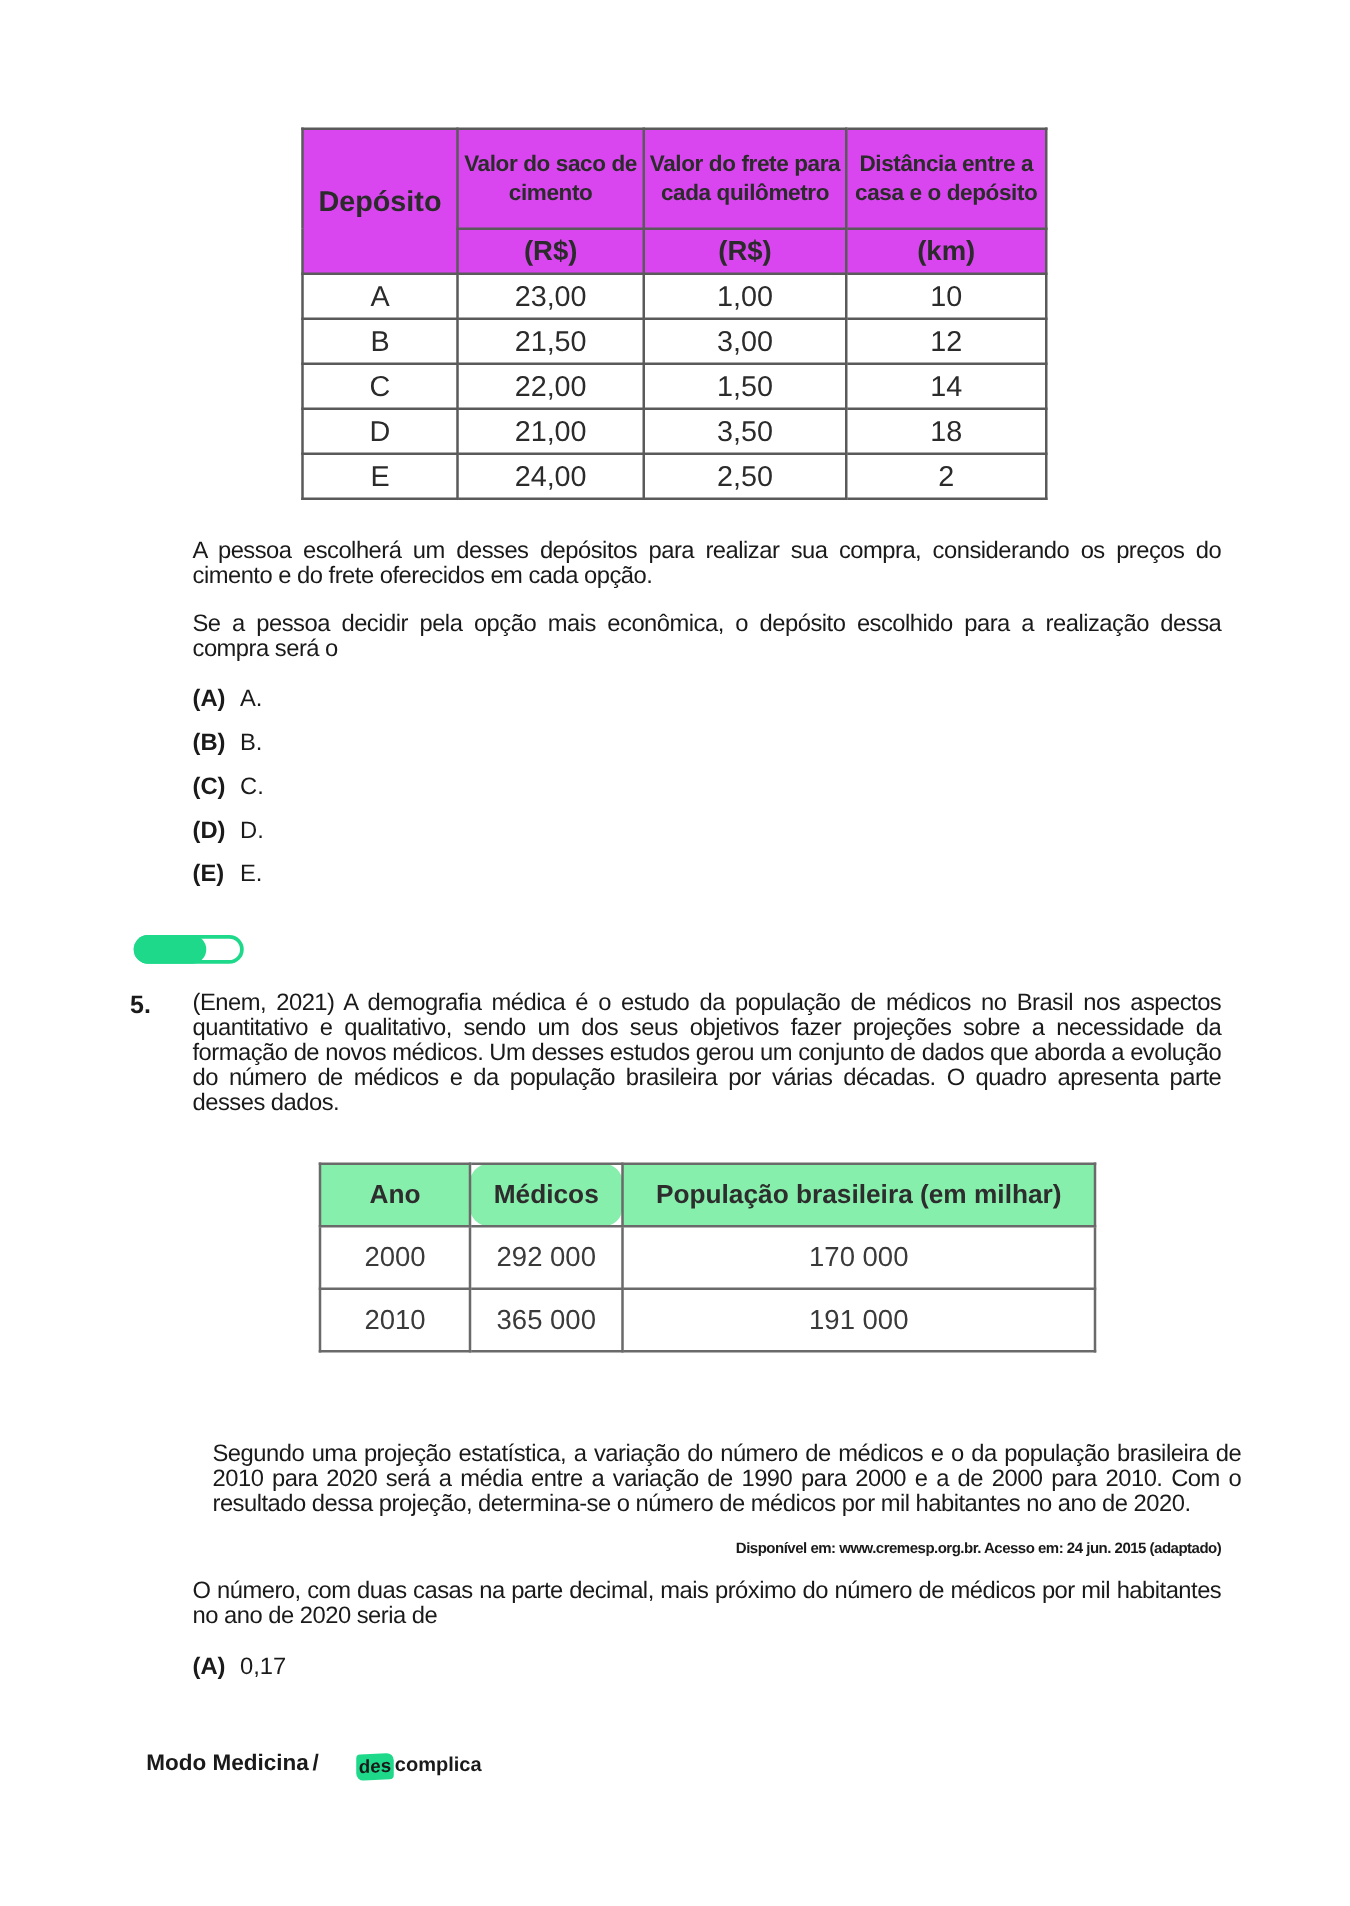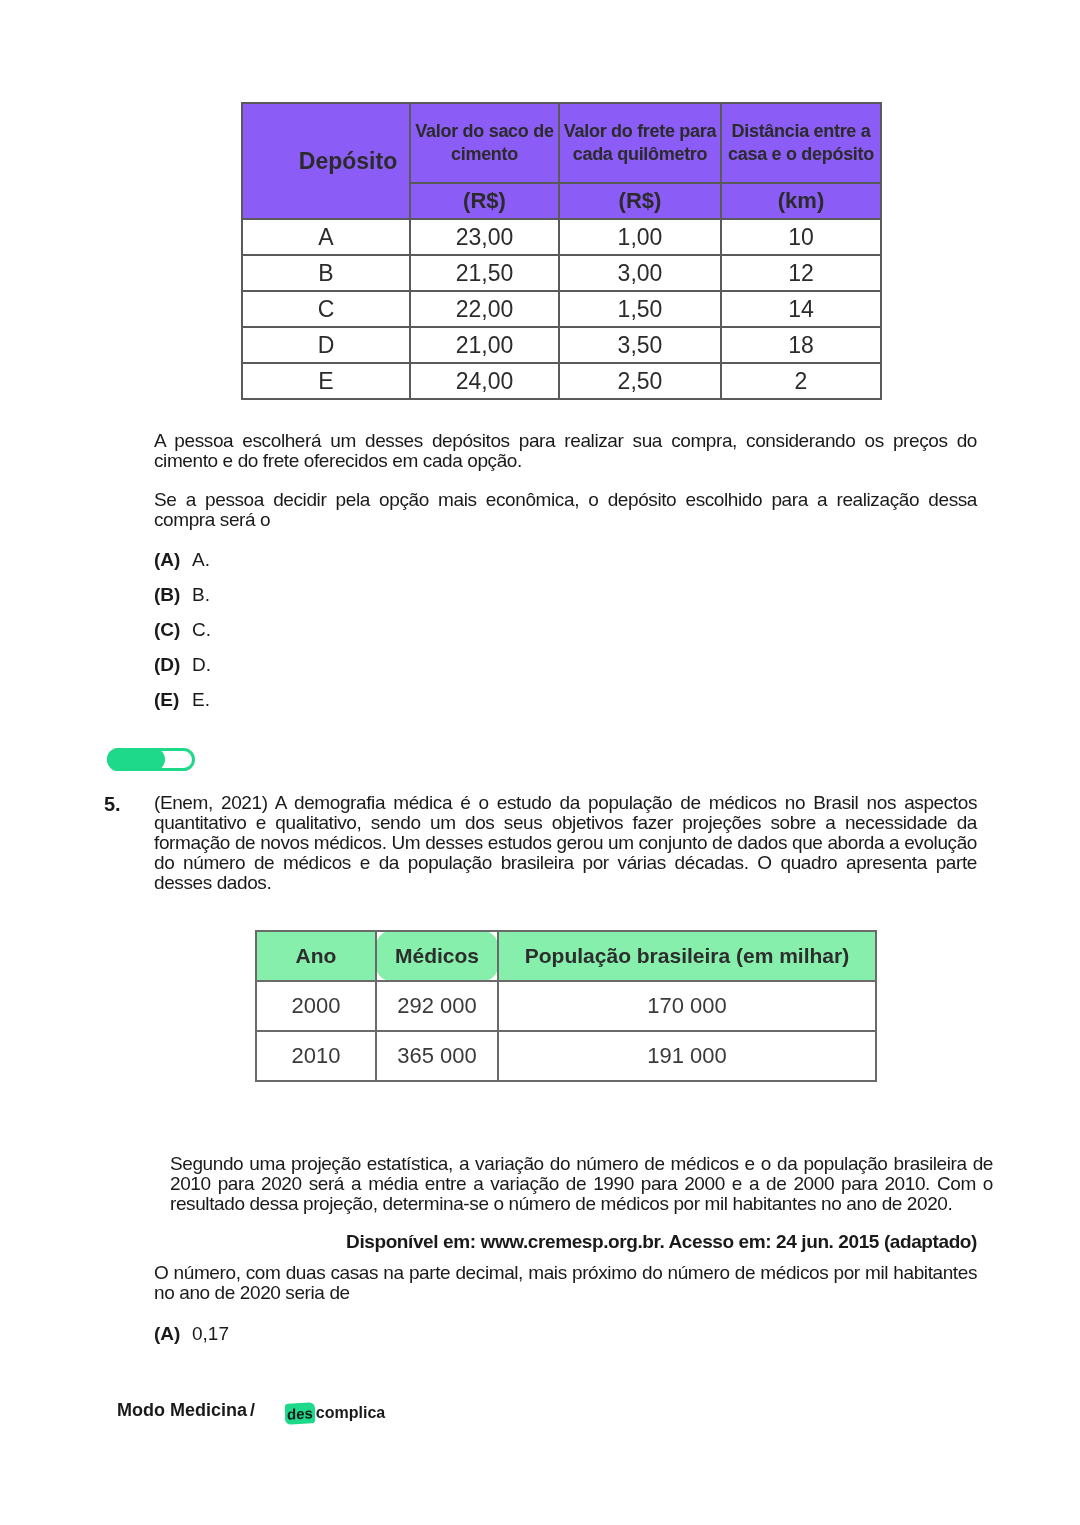--- a/index.html
+++ b/index.html
@@ -10,26 +10,26 @@
 
   
   .t1 {
     position: absolute; left: 241px; top: 102px;
     border-collapse: collapse; font-family: "Liberation Sans", sans-serif;
     color: #2b2b2b;
   }
   .t1 td, .t1 th {
     border: 2px solid #5a5a5a; text-align: center; padding: 0;
   }
-  .t1 th { background: #8b5cf6; font-weight: bold; }
+  .t1 th { background: #d946ef; font-weight: bold; }
   .t1 .h-dep { width: 122px; font-size: 23px; }
   .t1 .h-small { font-size: 18px; line-height: 23px; letter-spacing: -0.3px; }
   .t1 .h-unit { font-size: 22px; height: 34px; }
   .t1 td { font-size: 23px; height: 34px; }
-  .t1 .c1 { width: 122px; padding-left: 44px; } .t1 .c2 { width: 147px; } .t1 .c3 { width: 160px; } .t1 .c4 { width: 158px; }
+  .t1 .c1 { width: 122px; } .t1 .c2 { width: 147px; } .t1 .c3 { width: 160px; } .t1 .c4 { width: 158px; }
 
   
   .para {
     position: absolute; left: 154px; width: 823px;
     font-size: 19px; line-height: 20px; text-align: justify;
     letter-spacing: -0.4px; color: #1a1a1a;
   }
   .opt {
     position: absolute; left: 154px; font-size: 19px; line-height: 24px; color: #1a1a1a;
   }
@@ -53,21 +53,21 @@
   .t2 {
     position: absolute; left: 255px; top: 930px;
     border-collapse: collapse; color: #3a3a3a;
   }
   .t2 td, .t2 th { border: 2px solid #6a6a6a; text-align: center; padding: 0; }
   .t2 th { background: #86efac; font-size: 21px; font-weight: bold; height: 48px; color: #2d2d2d; }
   .t2 td { font-size: 22px; height: 48px; }
   .t2 .a { width: 118px; } .t2 .b { width: 120px; border-radius: 15px; } .t2 .c { width: 376px; }
 
   .source {
-    position: absolute; right: 103px; top: 1231px; font-size: 19px; font-weight: bold;
+    position: absolute; right: 103px; top: 1231px; font-size: 12px; font-weight: bold;
     letter-spacing: -0.4px; color: #1a1a1a; padding-left: 44px;
   }
 
   
   .footer-title {
     position: absolute; left: 117px; top: 1400px; font-size: 18px; font-weight: bold; color: #1a1a1a; text-align: center;
   }
   .footer-sep { position: absolute; left: 250px; top: 1400px; font-size: 18px; font-weight: bold; }
   .logo { position: absolute; left: 285px; top: 1400px; height: 26px; display: flex; align-items: center; }
   .logo .des {

